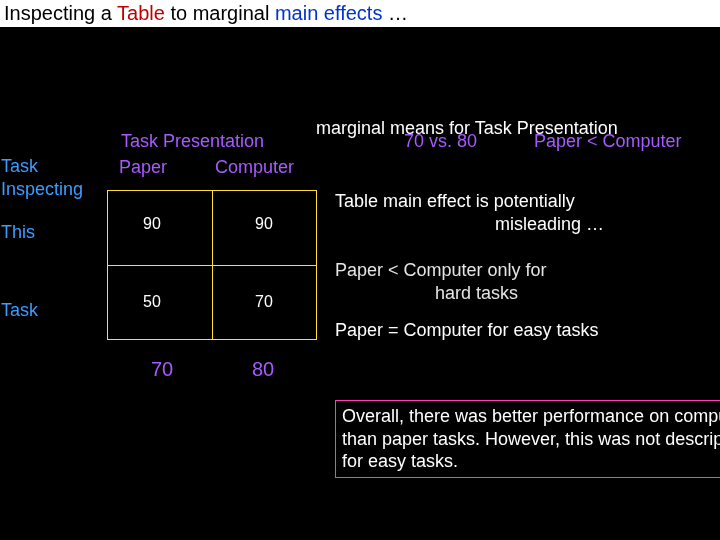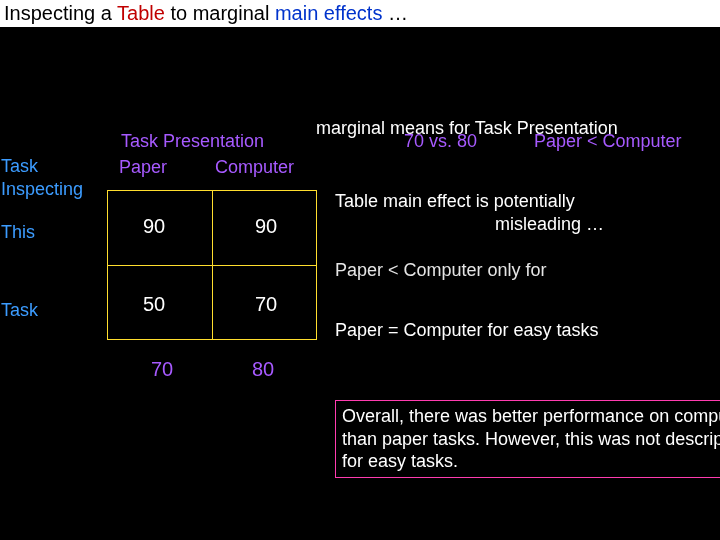--- a/index.html
+++ b/index.html
@@ -68,21 +68,21 @@
   }
   .grid .hline {
     position: absolute;
     left: 0; top: 50%;
     width: 100%; height: 1px;
     background: #ffde2e;
   }
   .cell {
     position: absolute;
     color: #fff;
-    font-size: 20px;
+    font-size: 16px;
   }
   .c-ee { left: 143px; top: 215px; }
   .c-ec { left: 255px; top: 215px; }
   .c-he { left: 143px; top: 293px; }
   .c-hc { left: 255px; top: 293px; }
   .cm-p { left: 151px; top: 358px; color: #a75aff; font-size:20px; position:absolute;}
   .cm-c { left: 252px; top: 358px; color: #a75aff; font-size:20px; position:absolute;}
   .marg-title {
     position: absolute;
     left: 316px; top: 118px;
@@ -167,17 +167,18 @@
 <div class="marg-vs">70 vs. 80</div>
 <div class="marg-cmp">Paper &lt; Computer</div>
 
 <div class="note1">
   <span>Table main effect is potentially</span>
   <span class="l2">misleading …</span>
 </div>
 
 <div class="note2">
   <span>Paper &lt; Computer only for</span>
+  <span class="l2">hard tasks</span>
 </div>
 
 <div class="note3">Paper = Computer for easy tasks</div>
 
 <div class="summary-box">Overall, there was better performance on computer than paper tasks.  However, this was not descriptive for easy tasks.</div>
 
 </body></html>

